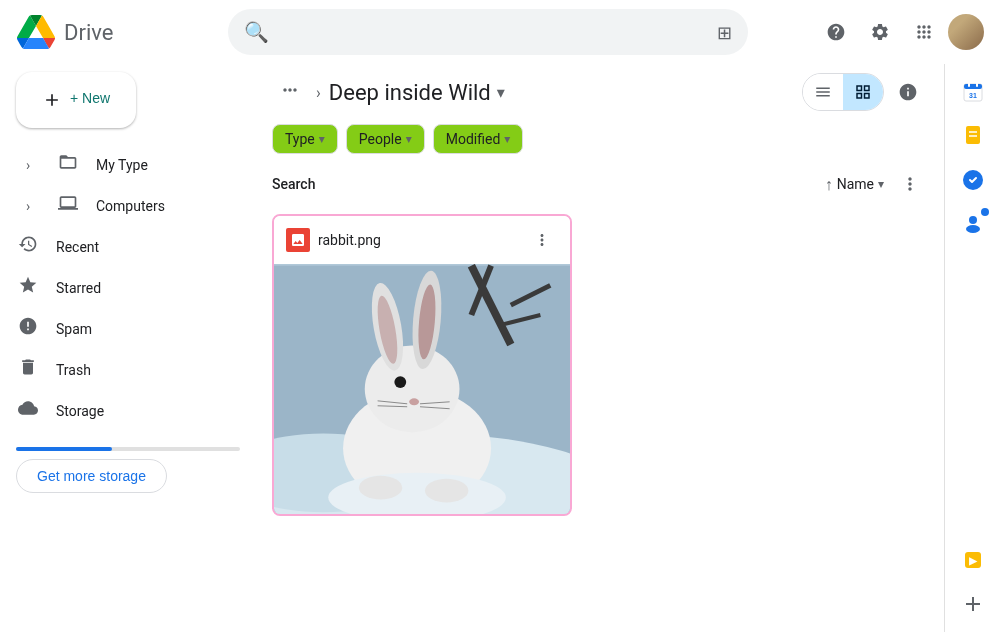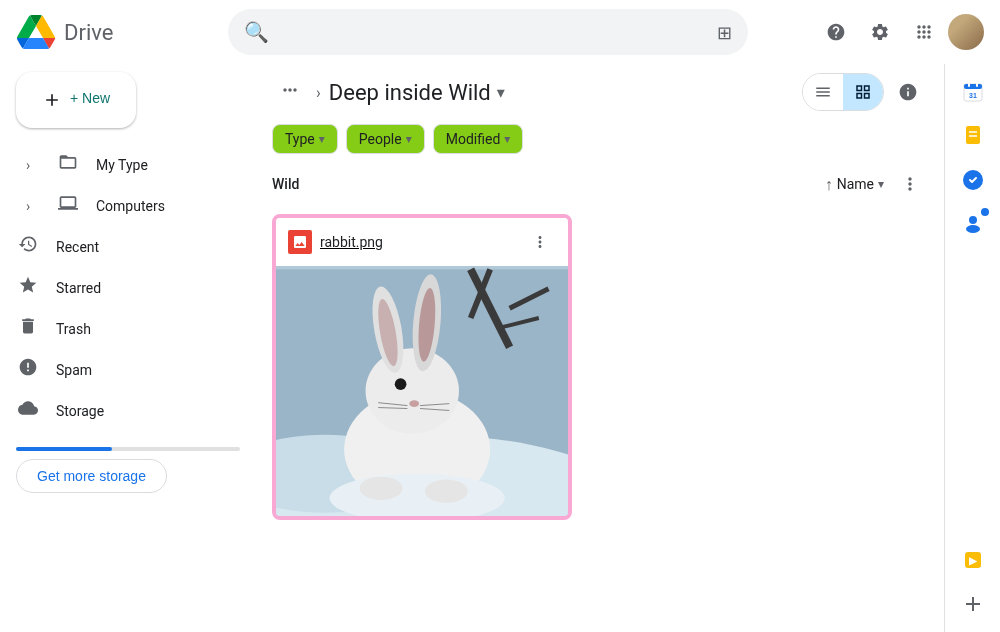--- a/index.html
+++ b/index.html
@@ -105,22 +105,22 @@
     .files-header-right { display: flex; align-items: center; gap: 8px; }
     .sort-btn {
       display: flex; align-items: center; gap: 4px; font-size: 14px; color: #202124;
       cursor: pointer; background: none; border: none; font-family: inherit;
     }
     .more-btn { width: 36px; height: 36px; border-radius: 50%; border: none; background: transparent; cursor: pointer; color: #5f6368; font-size: 20px; display: flex; align-items: center; justify-content: center; }
 
     
     .file-grid { display: flex; flex-wrap: wrap; gap: 16px; }
     .file-card {
-      width: 300px; border: 4px solid #f9a8d4; border-radius: 8px; overflow: hidden;
-      cursor: pointer; background: #fff; text-decoration: underline;
+      width: 300px; border: 2px solid #f9a8d4; border-radius: 8px; overflow: hidden;
+      cursor: pointer; background: #fff;
     }
     .file-card-header {
       display: flex; align-items: center; justify-content: space-between;
       padding: 8px 12px; background: #fff;
     }
     .file-card-name-area { display: flex; align-items: center; gap: 8px; }
     .file-icon-img { width: 24px; height: 24px; background: #ea4335; border-radius: 2px; display: flex; align-items: center; justify-content: center; }
     .file-icon-img svg { width: 16px; height: 16px; }
     .file-name { font-size: 14px; color: #202124; font-weight: 400; }
     .file-more { width: 32px; height: 32px; border-radius: 50%; border: none; background: transparent; cursor: pointer; color: #5f6368; font-size: 18px; display: flex; align-items: center; justify-content: center; }
@@ -239,33 +239,33 @@
         <svg width="20" height="20" viewBox="0 0 24 24" fill="#5f6368">
             <path d="M12 17.27L18.18 21l-1.64-7.03L22 9.24l-7.19-.61L12 2 9.19 8.63 2 9.24l5.46 4.73L5.82 21z"></path>
           </svg>
       </span>
       <span class="nav-label">Starred</span>
     </div>
 
     <div class="nav-item">
       <span class="nav-icon">
         <svg width="20" height="20" viewBox="0 0 24 24" fill="#5f6368">
+            <path d="M12 2C6.48 2 2 6.48 2 12s4.48 10 10 10 10-4.48 10-10S17.52 2 12 2zm1 15h-2v-2h2v2zm0-4h-2V7h2v6z"></path>
+          </svg>
+      </span>
+      <span class="nav-label">Spam</span>
+    </div>
+
+    <div class="nav-item">
+      <span class="nav-icon">
+        <svg width="20" height="20" viewBox="0 0 24 24" fill="#5f6368">
             <path d="M6 19c0 1.1.9 2 2 2h8c1.1 0 2-.9 2-2V7H6v12zM19 4h-3.5l-1-1h-5l-1 1H5v2h14V4z"></path>
           </svg>
       </span>
       <span class="nav-label">Trash</span>
-    </div>
-
-    <div class="nav-item">
-      <span class="nav-icon">
-        <svg width="20" height="20" viewBox="0 0 24 24" fill="#5f6368">
-            <path d="M12 2C6.48 2 2 6.48 2 12s4.48 10 10 10 10-4.48 10-10S17.52 2 12 2zm1 15h-2v-2h2v2zm0-4h-2V7h2v6z"></path>
-          </svg>
-      </span>
-      <span class="nav-label">Spam</span>
     </div>
 
     <div class="nav-item">
       <span class="nav-icon">
         <svg width="20" height="20" viewBox="0 0 24 24" fill="#5f6368">
             <path d="M19.35 10.04C18.67 6.59 15.64 4 12 4 9.11 4 6.6 5.64 5.35 8.04 2.34 8.36 0 10.91 0 14c0 3.31 2.69 6 6 6h13c2.76 0 5-2.24 5-5 0-2.64-2.05-4.78-4.65-4.96z"></path>
           </svg>
       </span>
       <span class="nav-label">Storage</span>
     </div>
@@ -322,21 +322,21 @@
         <span class="chip-arrow">▾</span>
       </div>
       <div class="filter-chip">
         <span>Modified</span>
         <span class="chip-arrow">▾</span>
       </div>
     </div>
 
     <div class="files-section">
       <div class="files-header">
-        <span class="files-label">Wild</span>
+        <span class="files-label">Search</span>
         <div class="files-header-right">
           <button class="sort-btn">
             <span style="font-size:16px; color:#5f6368;">↑</span>
             <span>Name</span>
             <span style="font-size:12px; color:#5f6368;">▾</span>
           </button>
           <button class="more-btn">
             <svg width="20" height="20" viewBox="0 0 24 24" fill="#5f6368">
                 <path d="M12 8c1.1 0 2-.9 2-2s-.9-2-2-2-2 .9-2 2 .9 2 2 2zm0 2c-1.1 0-2 .9-2 2s.9 2 2 2 2-.9 2-2-.9-2-2-2zm0 6c-1.1 0-2 .9-2 2s.9 2 2 2 2-.9 2-2-.9-2-2-2z"></path>
               </svg>

